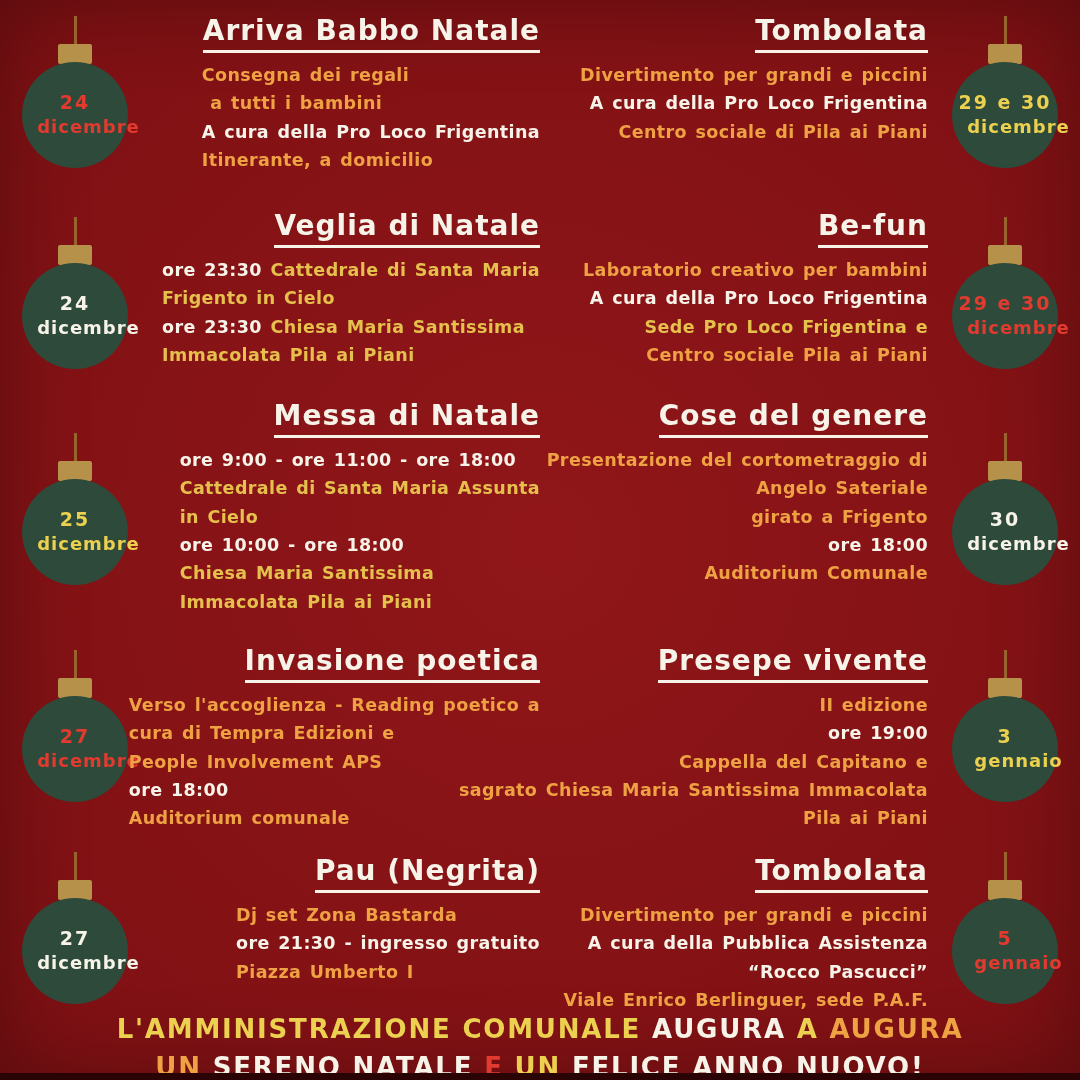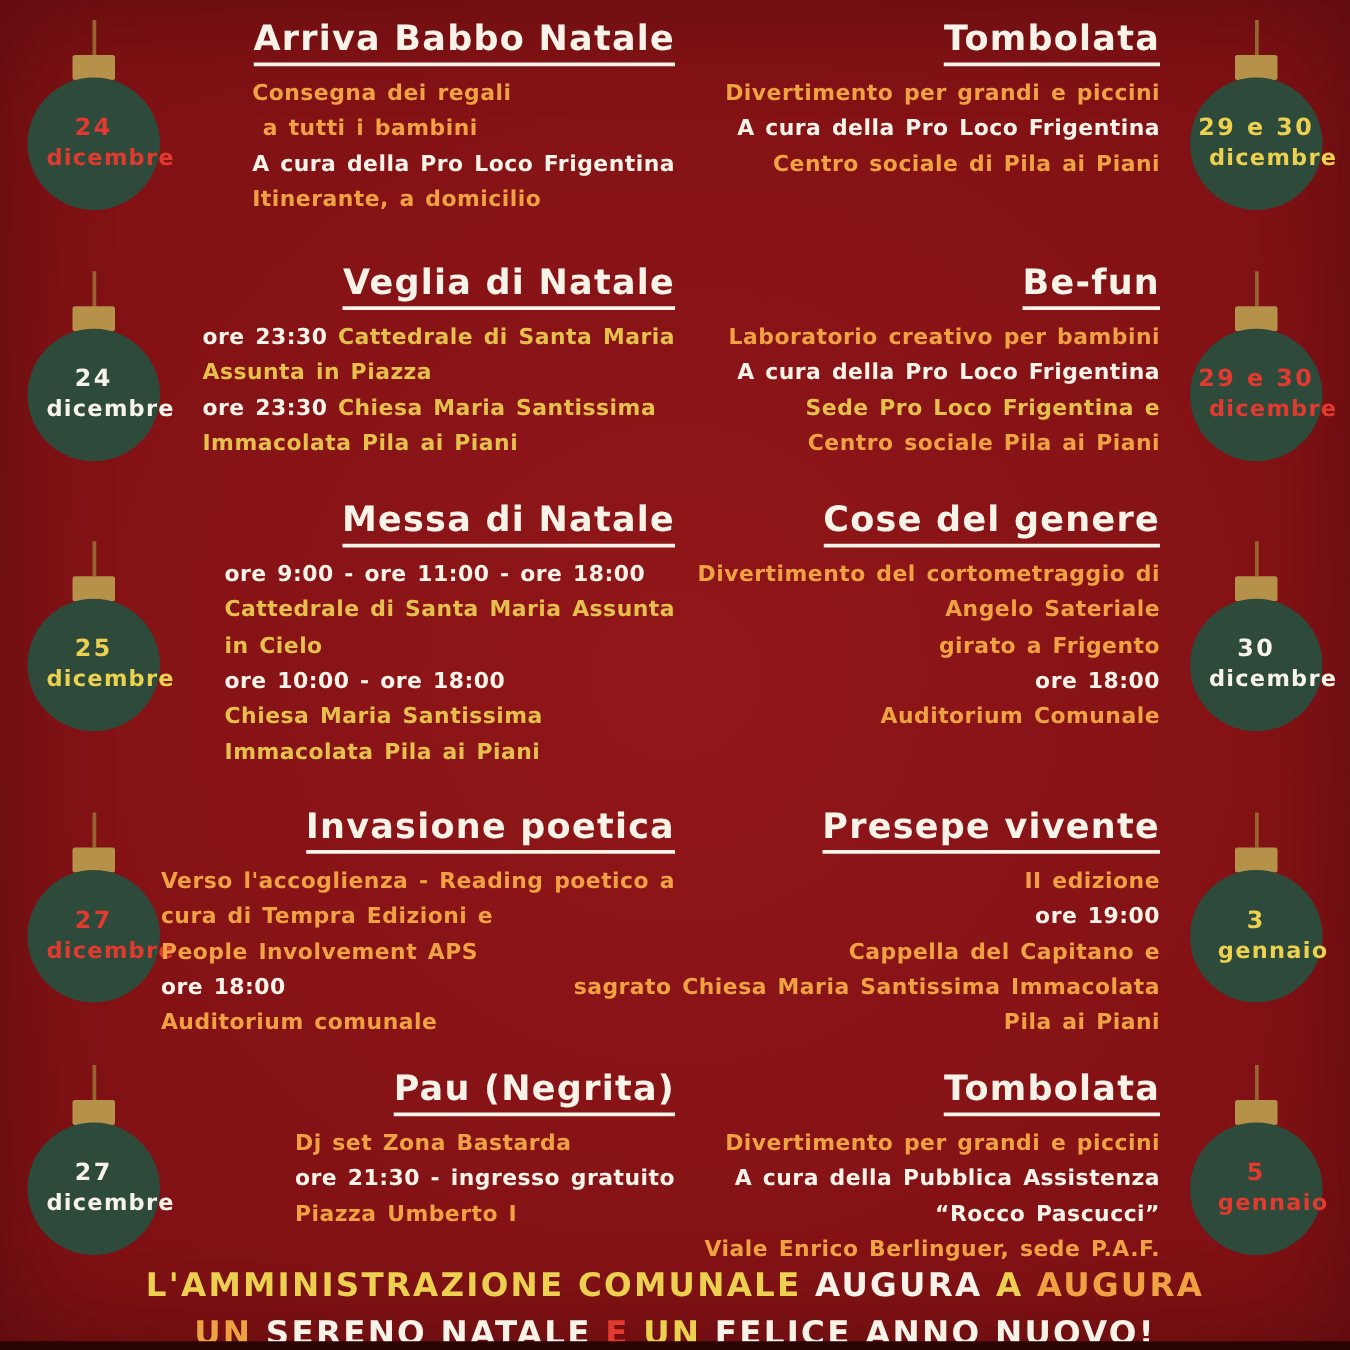--- a/index.html
+++ b/index.html
@@ -119,21 +119,21 @@
         <div class="ball">
           <div class="date-l1 c-white">24</div>
           <div class="date-l2 c-white">dicembre</div>
         </div>
       </div>
     </div>
     <div class="event left-event">
       <div class="event-title">Veglia di Natale</div>
       <div class="event-lines">
             <div class="event-line"><span class="c-white">ore 23:30 </span><span class="c-gold">Cattedrale di Santa Maria</span></div>
-            <div class="event-line"><span class="c-gold">Assunta in Piazza</span></div>
+            <div class="event-line"><span class="c-gold">Frigento in Cielo</span></div>
             <div class="event-line"><span class="c-white">ore 23:30 </span><span class="c-gold">Chiesa Maria Santissima</span></div>
             <div class="event-line"><span class="c-gold">Immacolata Pila ai Piani</span></div>
           </div>
     </div>
     <div class="event right-event">
       <div class="event-title">Be-fun</div>
       <div class="event-lines">
             <div class="event-line"><span class="c-orange">Laboratorio creativo per bambini</span></div>
             <div class="event-line"><span class="c-white">A cura della Pro Loco Frigentina</span></div>
             <div class="event-line"><span class="c-gold">Sede Pro Loco Frigentina e</span></div>
@@ -170,21 +170,21 @@
             <div class="event-line"><span class="c-gold">Cattedrale di Santa Maria Assunta</span></div>
             <div class="event-line"><span class="c-gold">in Cielo</span></div>
             <div class="event-line"><span class="c-white">ore 10:00 - ore 18:00</span></div>
             <div class="event-line"><span class="c-gold">Chiesa Maria Santissima</span></div>
             <div class="event-line"><span class="c-gold">Immacolata Pila ai Piani</span></div>
           </div>
     </div>
     <div class="event right-event">
       <div class="event-title">Cose del genere</div>
       <div class="event-lines">
-            <div class="event-line"><span class="c-orange">Divertimento del cortometraggio di</span></div>
+            <div class="event-line"><span class="c-orange">Presentazione del cortometraggio di</span></div>
             <div class="event-line"><span class="c-orange">Angelo Sateriale</span></div>
             <div class="event-line"><span class="c-orange">girato a Frigento</span></div>
             <div class="event-line"><span class="c-white">ore 18:00</span></div>
             <div class="event-line"><span class="c-orange">Auditorium Comunale</span></div>
           </div>
     </div>
     <div class="ornament-col">
       <div class="ornament right-orn">
         <div class="stem"></div>
         <div class="cap"></div>

